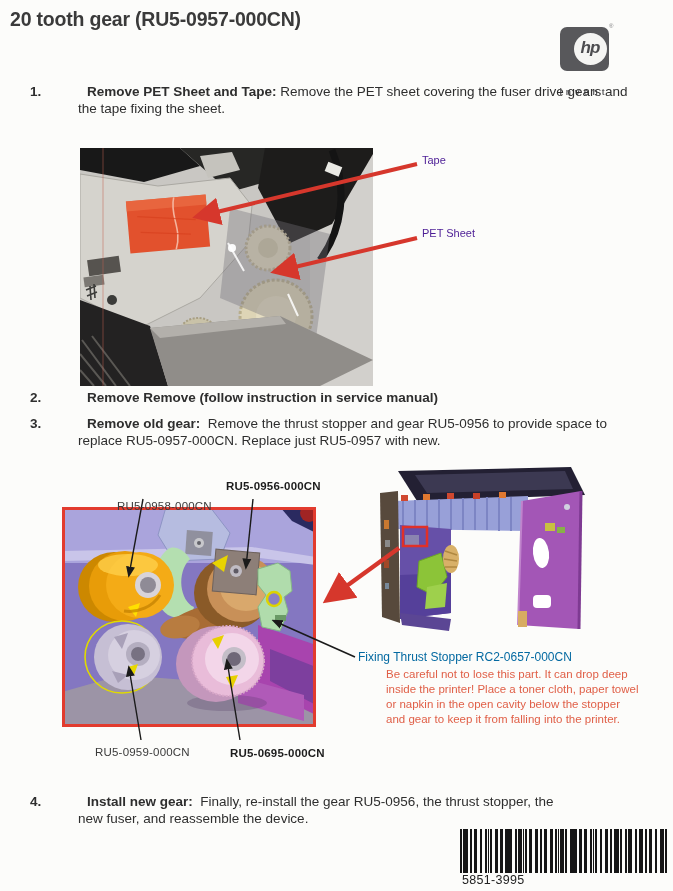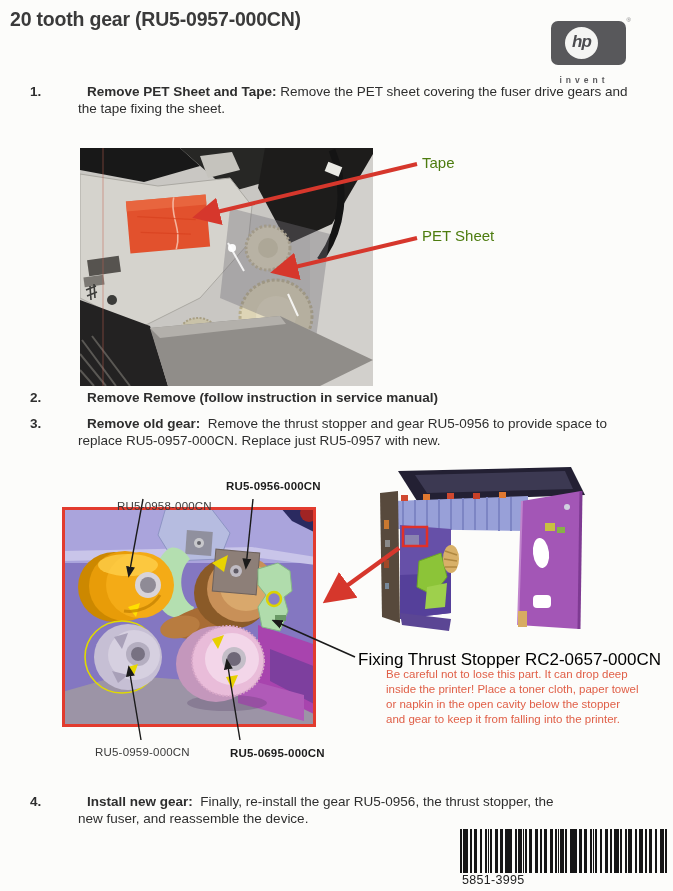--- a/index.html
+++ b/index.html
@@ -3,36 +3,36 @@
 <meta charset="utf-8">
 <style>
   html,body{margin:0;padding:0;background:#e9e9e7;}
   .page{position:relative;width:673px;height:891px;background:#fcfcfa;overflow:hidden;
         font-family:"Liberation Sans",sans-serif;color:#2e2e2e;}
   .abs{position:absolute;}
   
   .title{left:10px;top:8px;width:540px;font-size:19.5px;font-weight:bold;color:#3a3a3a;
          line-height:23px;letter-spacing:-0.2px;z-index:20;}
   .hp-wrap{left:551px;top:11px;width:66px;z-index:20;text-align:center;}
-  .hp-box{position:relative;width:75px;height:44px;background:#58585b;border-radius:7px;margin:10px auto;}
+  .hp-box{position:relative;width:49px;height:44px;background:#58585b;border-radius:7px;margin:16px auto;}
   .hp-circle{position:absolute;left:14px;top:6px;width:33px;height:32px;background:#f5f5f3;border-radius:50%;
              display:flex;align-items:center;justify-content:center;}
   .hp-hp{font-size:17px;font-weight:bold;font-style:italic;color:#4c4c4f;letter-spacing:-1px;transform:translateY(-1px);}
   .hp-tm{position:absolute;right:-5px;top:-4px;font-size:6px;color:#7a7a7c;}
   .hp-invent{margin-top:3px;font-size:8.5px;font-weight:bold;letter-spacing:4px;color:#5a5a5d;}
   
   .step{z-index:20;font-size:13.5px;line-height:16.5px;}
   .step .num{position:absolute;left:-48px;top:0;width:30px;text-align:left;font-weight:bold;}
   .b{font-weight:bold;padding-left:9px;}
   .caution{z-index:20;font-size:13.5px;}
   
-  .photo-label{z-index:20;font-size:15px;color:#4d7c0f;}
+  .photo-label{z-index:20;font-size:11px;color:#4c1d95;}
   .gear-label{z-index:20;font-size:11.5px;color:#3a3a3a;letter-spacing:0.2px;}
   .gear-label.bold{font-weight:bold;color:#1c1c1c;}
-  .stopper-title{z-index:20;font-size:17px;color:#000000;}
+  .stopper-title{z-index:20;font-size:12px;color:#0369a1;}
   .stopper-note{z-index:20;font-size:11.5px;line-height:15px;color:#e05f47;width:256px;margin-left:28px;}
   
   .barcode{left:460px;top:829px;width:210px;height:44px;z-index:20;
     background:
       repeating-linear-gradient(90deg,#161616 0 2px,rgba(0,0,0,0) 2px 5px),
       repeating-linear-gradient(90deg,#161616 0 1px,rgba(0,0,0,0) 1px 7px),
       repeating-linear-gradient(90deg,rgba(0,0,0,0) 0 3px,#161616 3px 5px,rgba(0,0,0,0) 5px 11px);}
   .barcode-label{left:462px;top:873px;font-size:12.5px;color:#222;z-index:20;letter-spacing:0.3px;}
   svg{display:block;}
   .overlay{left:0;top:0;z-index:10;pointer-events:none;}

